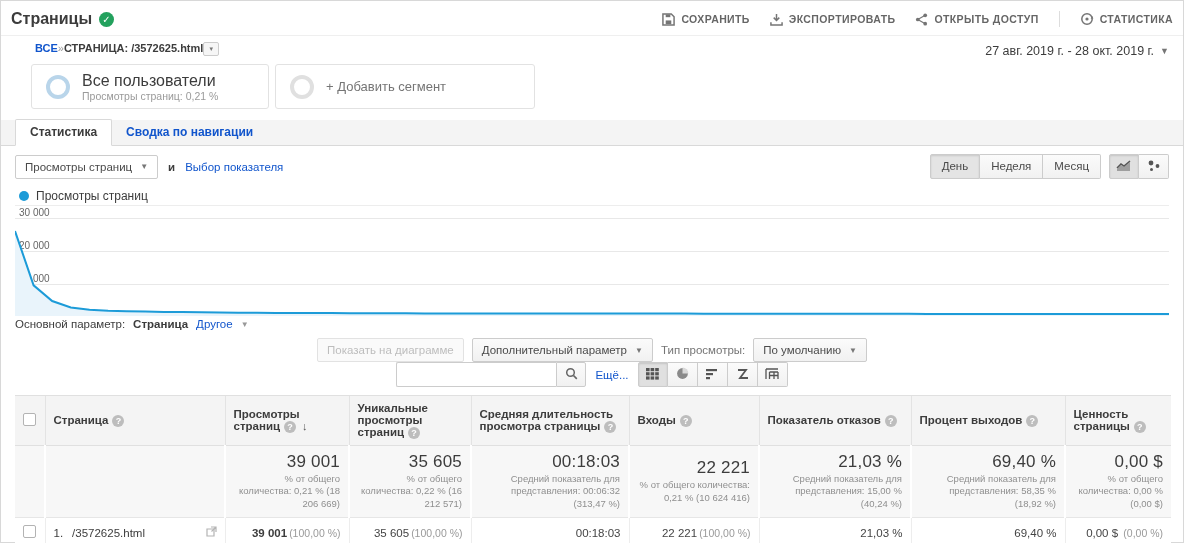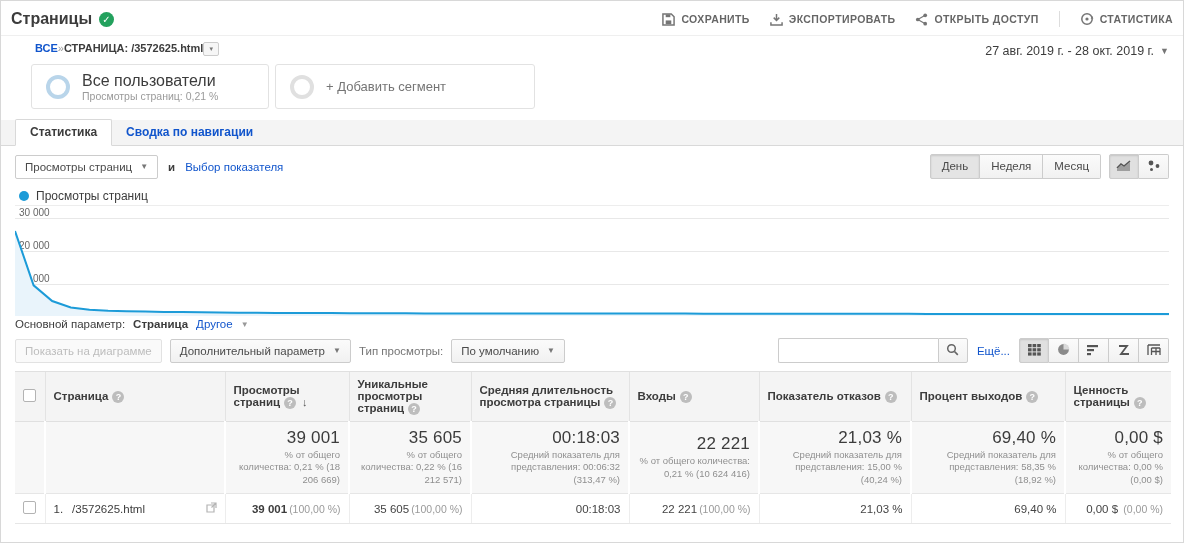--- a/index.html
+++ b/index.html
@@ -74,21 +74,21 @@
   .xstrip { position:relative; margin:0 14px; height:21px; }
   .xlab { position:absolute; top:3px; font-size:11px; color:#666; }
   .collapse-tab { position:absolute; left:548px; top:0; width:46px; height:9px; background:#fafafa; border:1px solid #ddd; border-top:none; border-radius:0 0 3px 3px; font-size:7px; color:#999; text-align:center; line-height:8px; cursor:pointer; }
 
   
   .dimrow { display:flex; align-items:center; gap:8px; padding:2px 14px 6px; font-size:11.5px; }
   .dim-label { color:#3c3c3c; }
   .dim-value { color:#3c3c3c; font-weight:bold; }
 
   
-  .ttools { display:flex; align-items:center; justify-content:space-between; padding:2px 14px 8px; }
+  .ttools { display:flex; align-items:center; justify-content:space-between; padding:2px 14px 8px;flex-direction:column; }
   .ttl { display:flex; align-items:center; gap:8px; }
   .btn.disabled { color:#bdbdbd; border-color:#e2e2e2; background:#fafafa; cursor:default; }
   .sort-label { font-size:11.5px; color:#757575; }
   .ttr { display:flex; align-items:center; gap:9px; }
   .searchwrap { display:flex; }
   .searchwrap input { width:160px; height:25px; border:1px solid #ccc; border-right:none; border-radius:2px 0 0 2px; padding:0 7px; font-size:11.5px; color:#444; outline:none; }
   .searchbtn { width:30px; height:25px; border:1px solid #ccc; border-radius:0 2px 2px 0; background:linear-gradient(#fbfbfb,#f1f1f1); display:flex; align-items:center; justify-content:center; cursor:pointer; }
   .morelnk { font-size:11.5px; }
 
   

